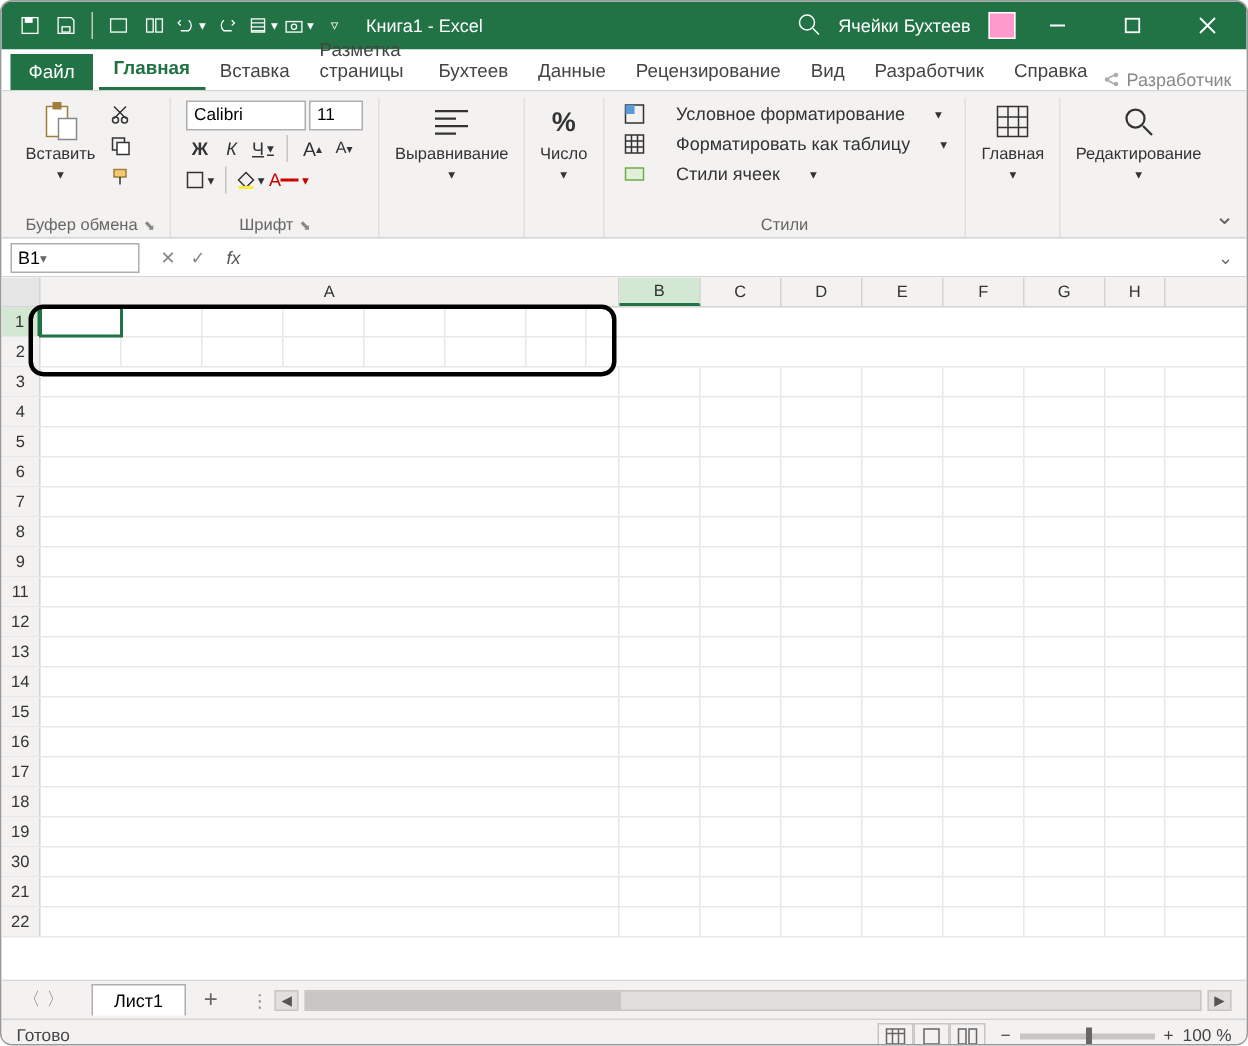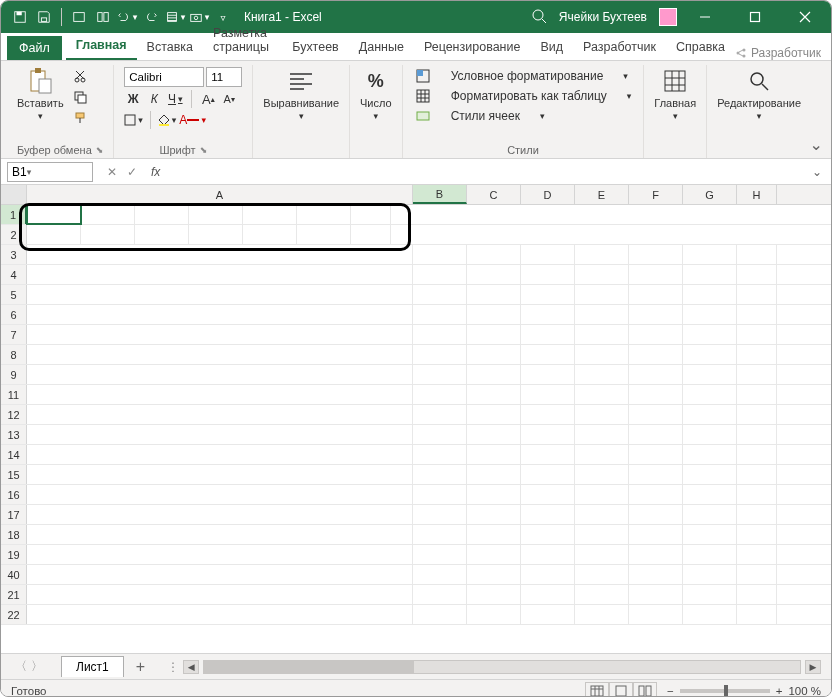--- a/index.html
+++ b/index.html
@@ -564,21 +564,21 @@
         <div class="cell" style="width: 386px;"></div>
         <div class="cell" style="width: 54px;"></div>
         <div class="cell" style="width: 54px;"></div>
         <div class="cell" style="width: 54px;"></div>
         <div class="cell" style="width: 54px;"></div>
         <div class="cell" style="width: 54px;"></div>
         <div class="cell" style="width: 54px;"></div>
         <div class="cell" style="width: 40px;"></div>
       </div>
       <div class="row">
-        <div class="rh">40</div>
+        <div class="rh">30</div>
         <div class="cell" style="width: 386px;"></div>
         <div class="cell" style="width: 54px;"></div>
         <div class="cell" style="width: 54px;"></div>
         <div class="cell" style="width: 54px;"></div>
         <div class="cell" style="width: 54px;"></div>
         <div class="cell" style="width: 54px;"></div>
         <div class="cell" style="width: 54px;"></div>
         <div class="cell" style="width: 40px;"></div>
       </div>
       <div class="row">

